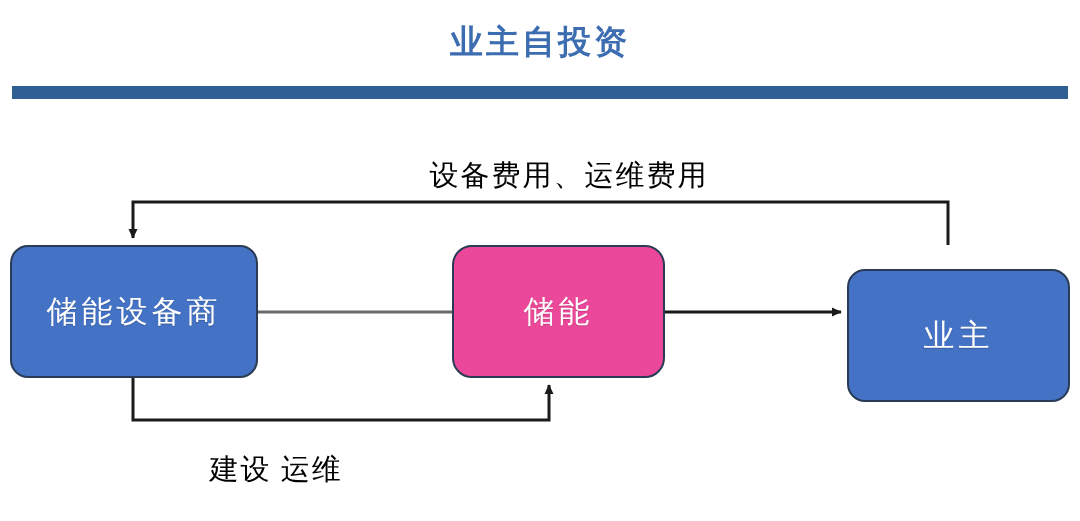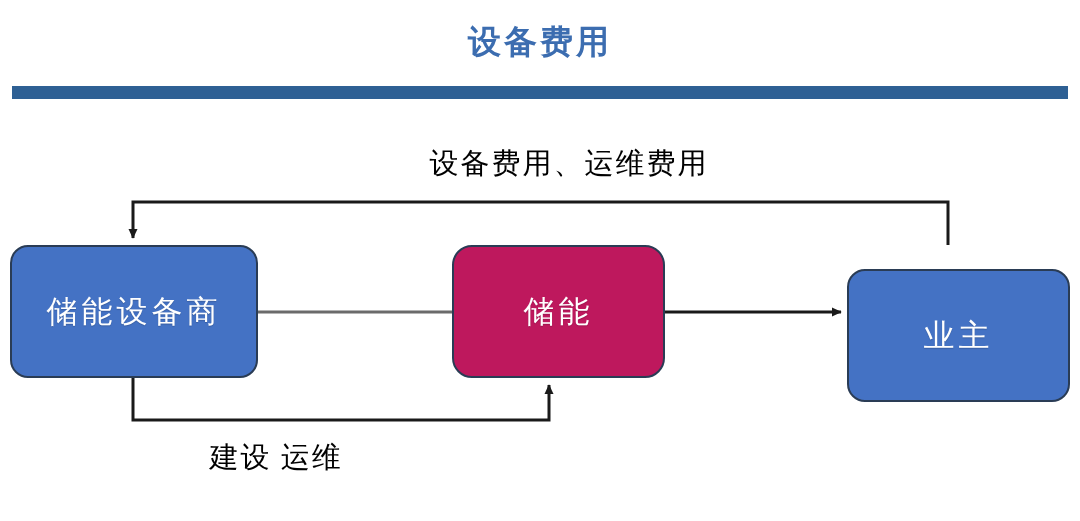--- a/index.html
+++ b/index.html
@@ -75,40 +75,41 @@
     top: 245px;
     width: 248px;
     height: 133px;
     background: #4472c4;
   }
   .node-storage {
     left: 452px;
     top: 245px;
     width: 213px;
     height: 133px;
-    background: #be185d;
+    background: #ec4899;
     border-radius: 20px;
   }
   .node-owner {
     left: 847px;
     top: 245px;
     width: 223px;
     height: 133px;
     background: #4472c4;
     margin-top: 24px;
   }
 
   
   .edge-label {
     position: absolute;
     color: #000000;
     font-size: 29px;
     letter-spacing: 2px;
     white-space: nowrap;
     line-height: 34px;
+    margin-top: 12px;
   }
   .label-top {
     left: 0;
     top: 146px;
     width: 1080px;
     text-align: center;
     text-indent: 58px;
   }
   .label-bottom {
     left: 0;
@@ -116,21 +117,21 @@
     width: 892px;
     text-align: center;
     text-indent: -340px;
   }
 </style>
 </head>
 <body>
 
 <div id="stage">
 
-  <div class="page-title">设备费用</div>
+  <div class="page-title">业主自投资</div>
 
   <div class="title-rule"></div>
 
   <svg id="connectors" viewBox="0 0 1080 521" width="1080" height="521">
     <defs>
       <marker id="arrow-black" markerWidth="11" markerHeight="11" refX="9.2" refY="5" orient="auto" markerUnits="userSpaceOnUse">
         <path d="M0,0.4 L10,5 L0,9.6 z" fill="#1a1a1a"></path>
       </marker>
     </defs>
 

